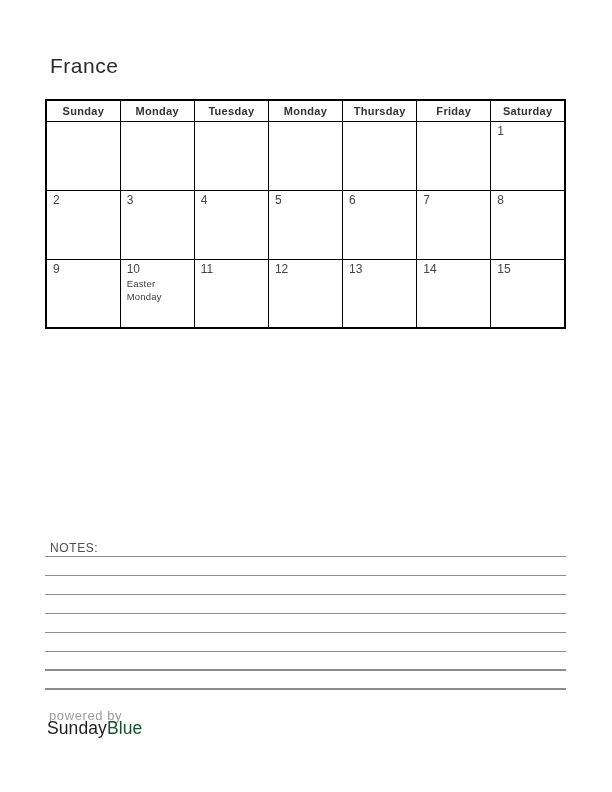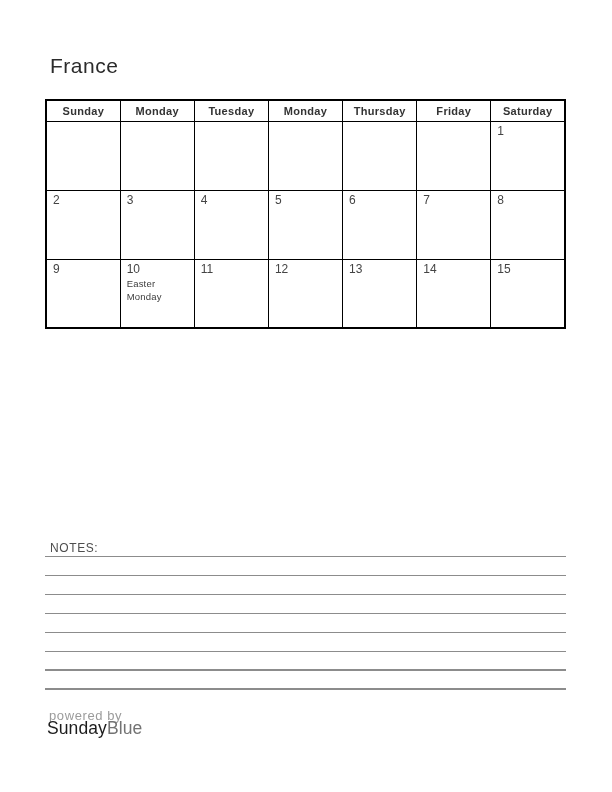--- a/index.html
+++ b/index.html
@@ -212,17 +212,17 @@
       <div class="note-line" style="top: 612.7px;"></div>
       <div class="note-line" style="top: 631.6px;"></div>
       <div class="note-line" style="top: 650.5px;"></div>
       <div class="note-line" style="top: 669.4px;"></div>
       <div class="note-line" style="top: 688.3px;"></div>
     </div>
 
   <div>
     <div class="powered">powered by</div>
     <div class="brand">
-      <span class="brand-general">Sunday</span><span class="brand-blue" style="color: #737373;">Blue</span>
+      <span class="brand-general">Sunday</span><span class="brand-blue" style="color: #14532d;">Blue</span>
     </div>
   </div>
 
 </div>
 
 </body></html>

